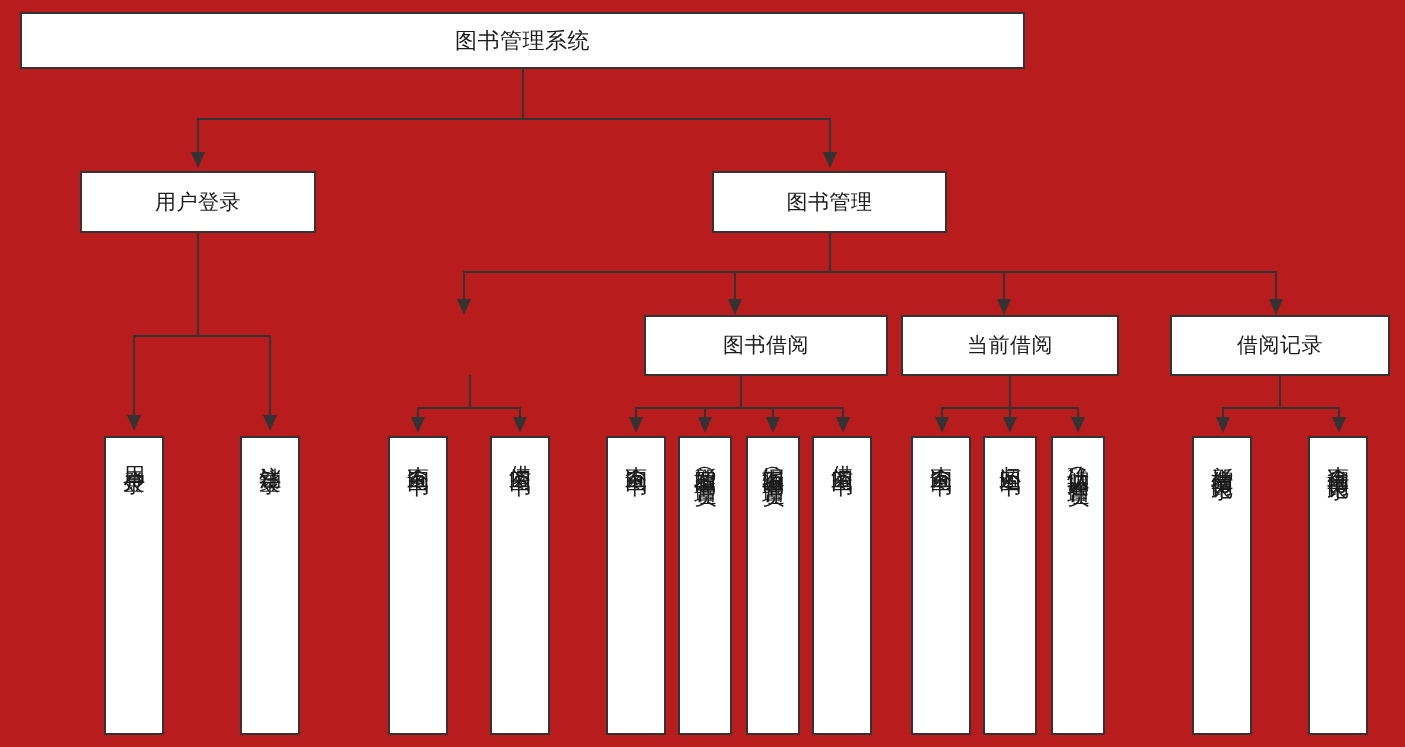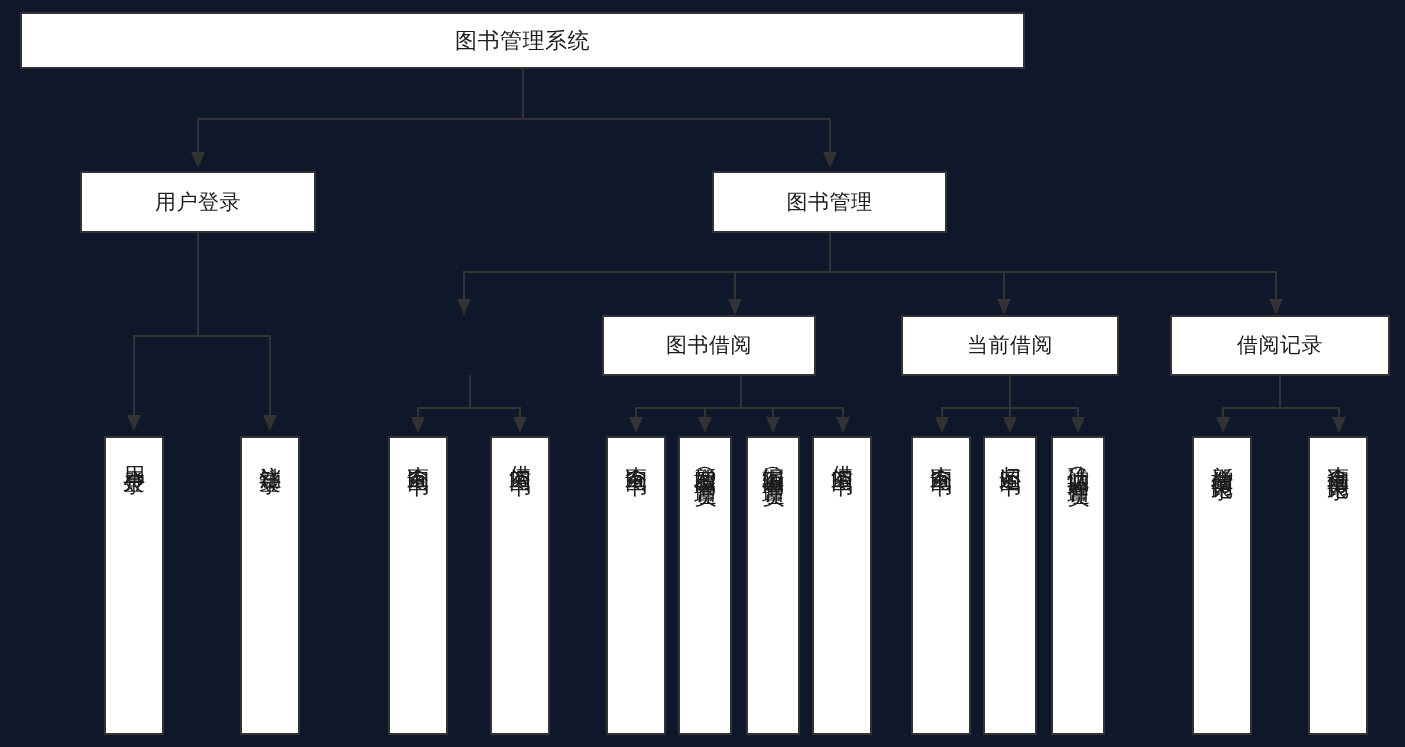--- a/index.html
+++ b/index.html
@@ -4,21 +4,21 @@
 <style>
   html,body{margin:0;padding:0;background:#ffffff;}
   body{
     font-family:"DejaVu Sans","Liberation Sans",sans-serif;
     -webkit-font-smoothing:antialiased;
   }
   #canvas{
     position:relative;
     width:1405px;
     height:747px;
-    background:#0f172a;
+    background:#b91c1c;
     overflow:hidden;
   }
   
   .node{
     position:absolute;
     box-sizing:border-box;
     background:#ffffff;
     border:2px solid #333333;
     display:flex;
     align-items:center;
@@ -147,21 +147,21 @@
     <span class="lbl">图书管理系统</span>
   </div>
 
   <div class="node h" style="left:80px;top:171px;width:236px;height:62px;">
     <span class="lbl">用户登录</span>
   </div>
   <div class="node h" style="left:712px;top:171px;width:235px;height:62px;">
     <span class="lbl">图书管理</span>
   </div>
 
-  <div class="node h" style="left:602px;top:315px;width:214px;height:61px;">
+  <div class="node h" style="left:644px;top:315px;width:244px;height:61px;">
     <span class="lbl">图书借阅</span>
   </div>
   <div class="node h" style="left:901px;top:315px;width:218px;height:61px;">
     <span class="lbl">当前借阅</span>
   </div>
   <div class="node h" style="left:1170px;top:315px;width:220px;height:61px;">
     <span class="lbl">借阅记录</span>
   </div>
 
   <div class="node v" style="left:104px;top:436px;width:60px;height:299px;">

